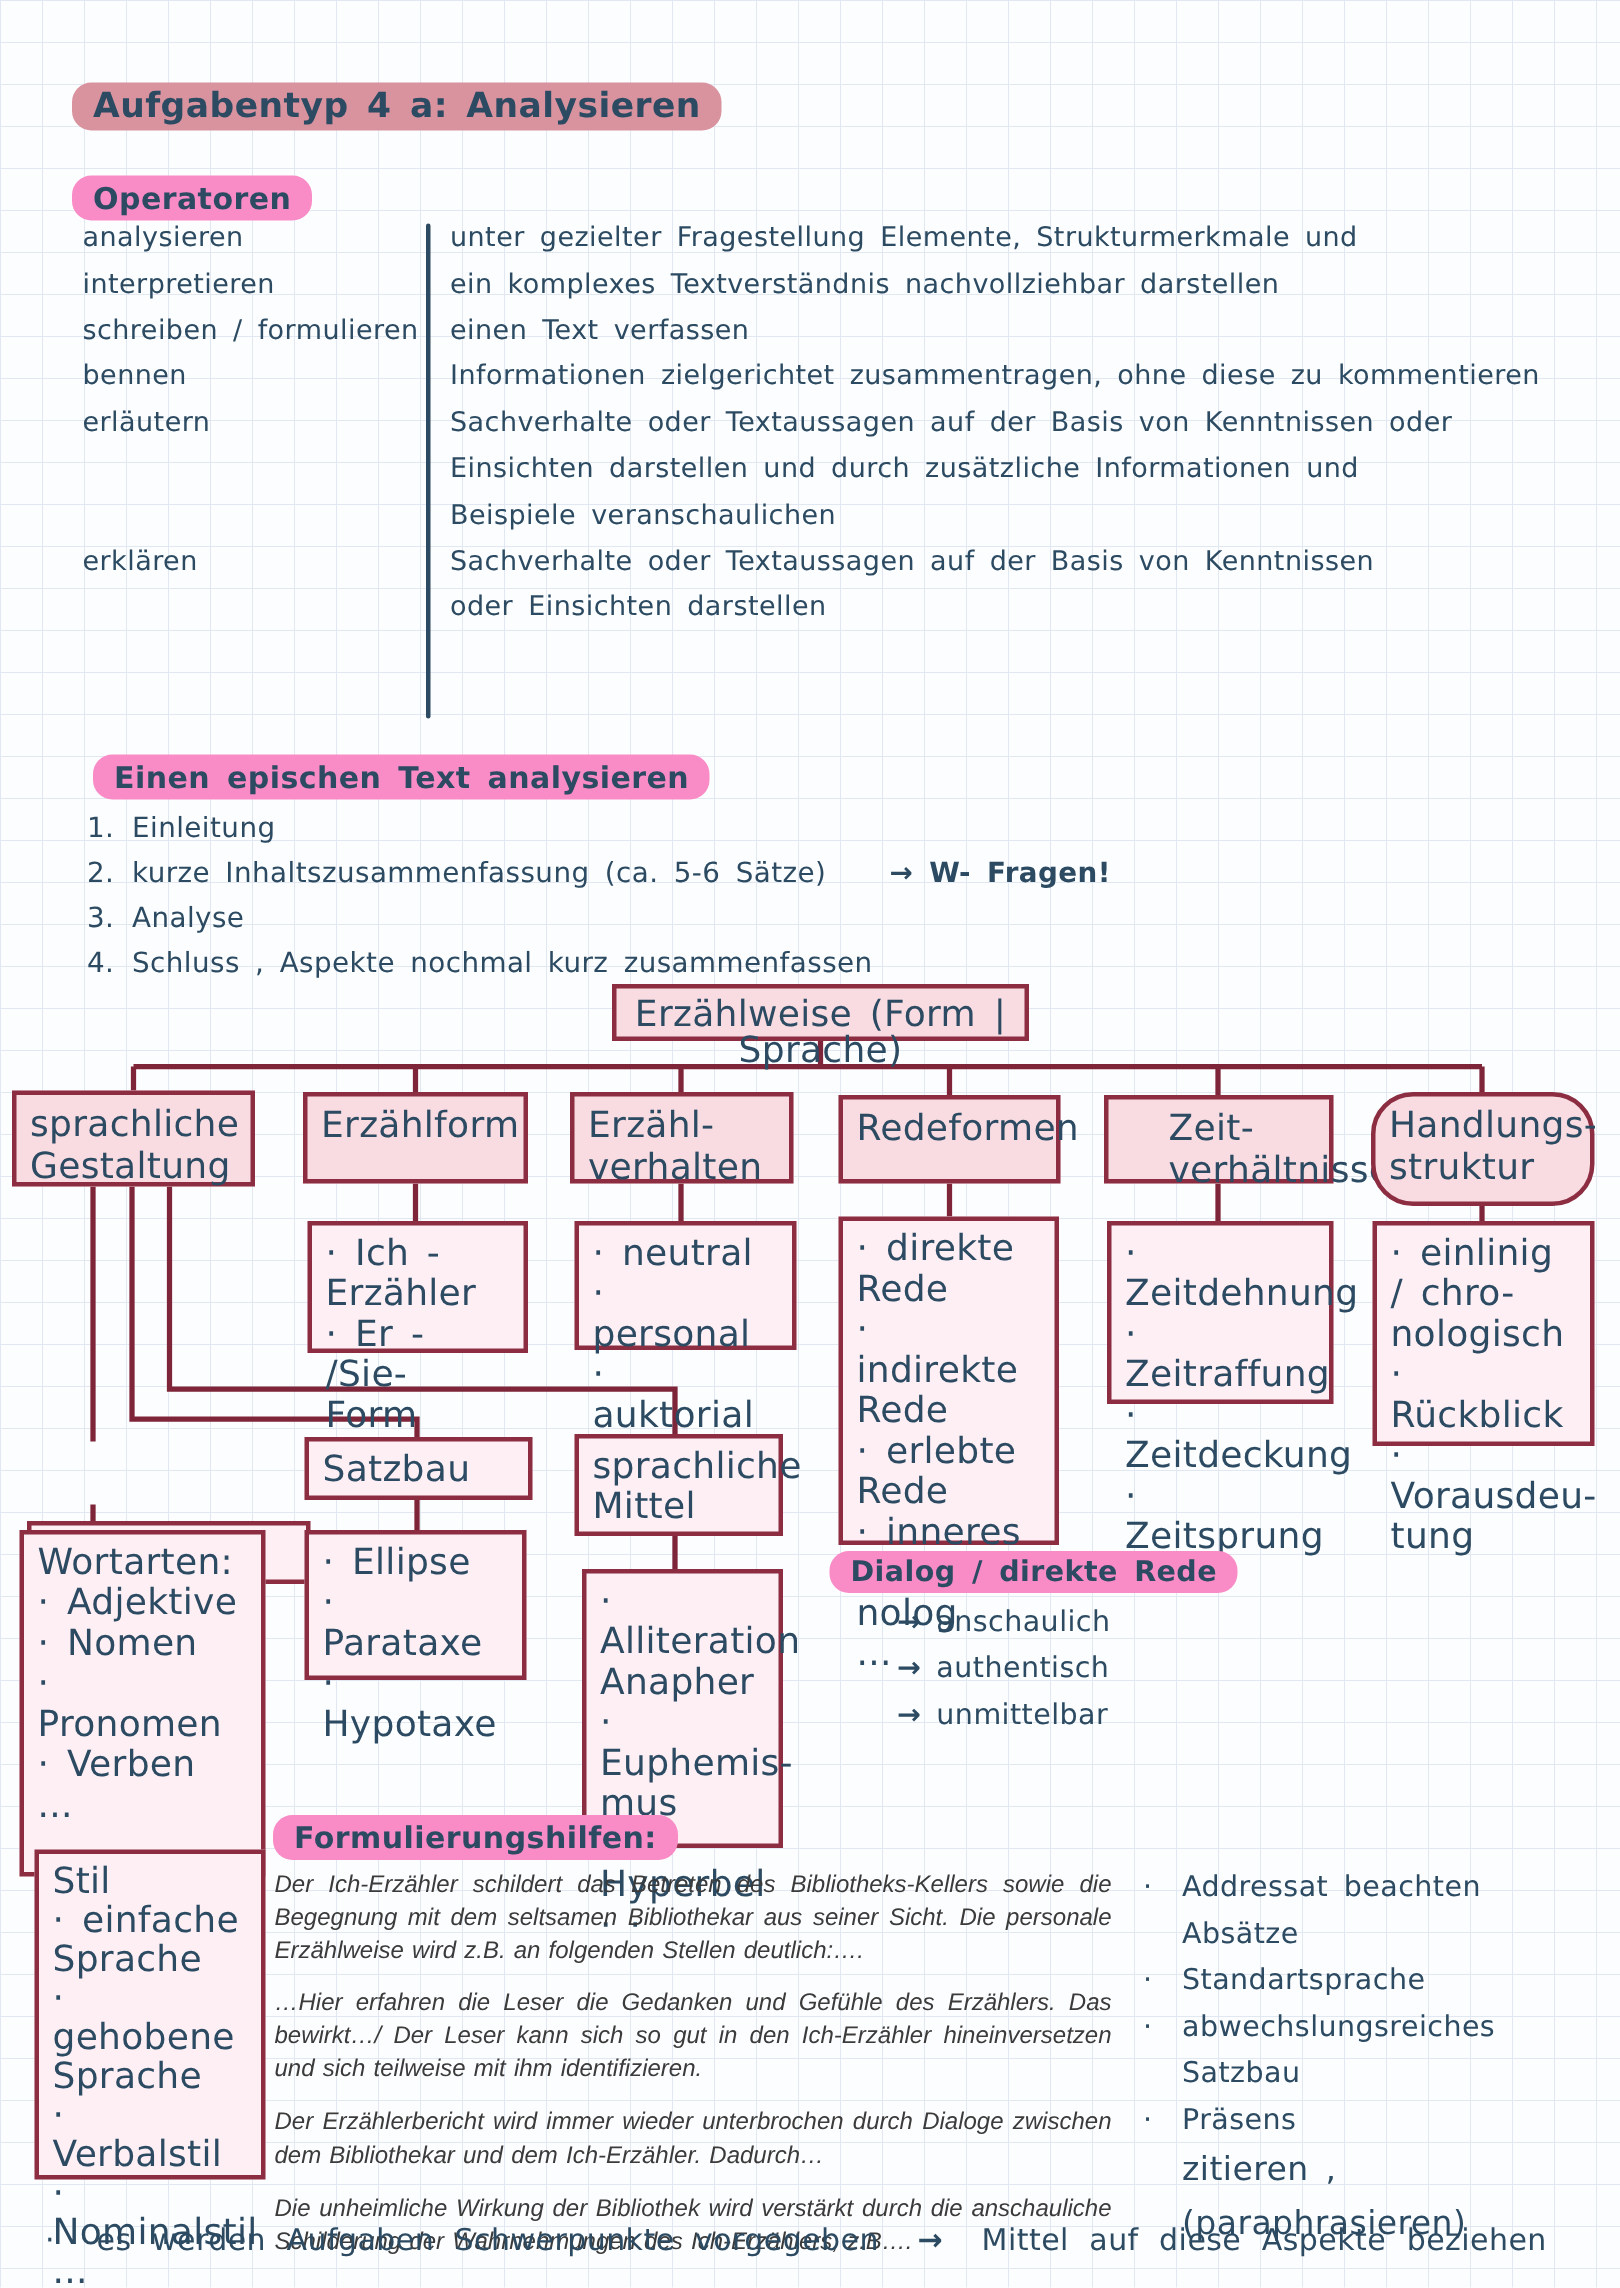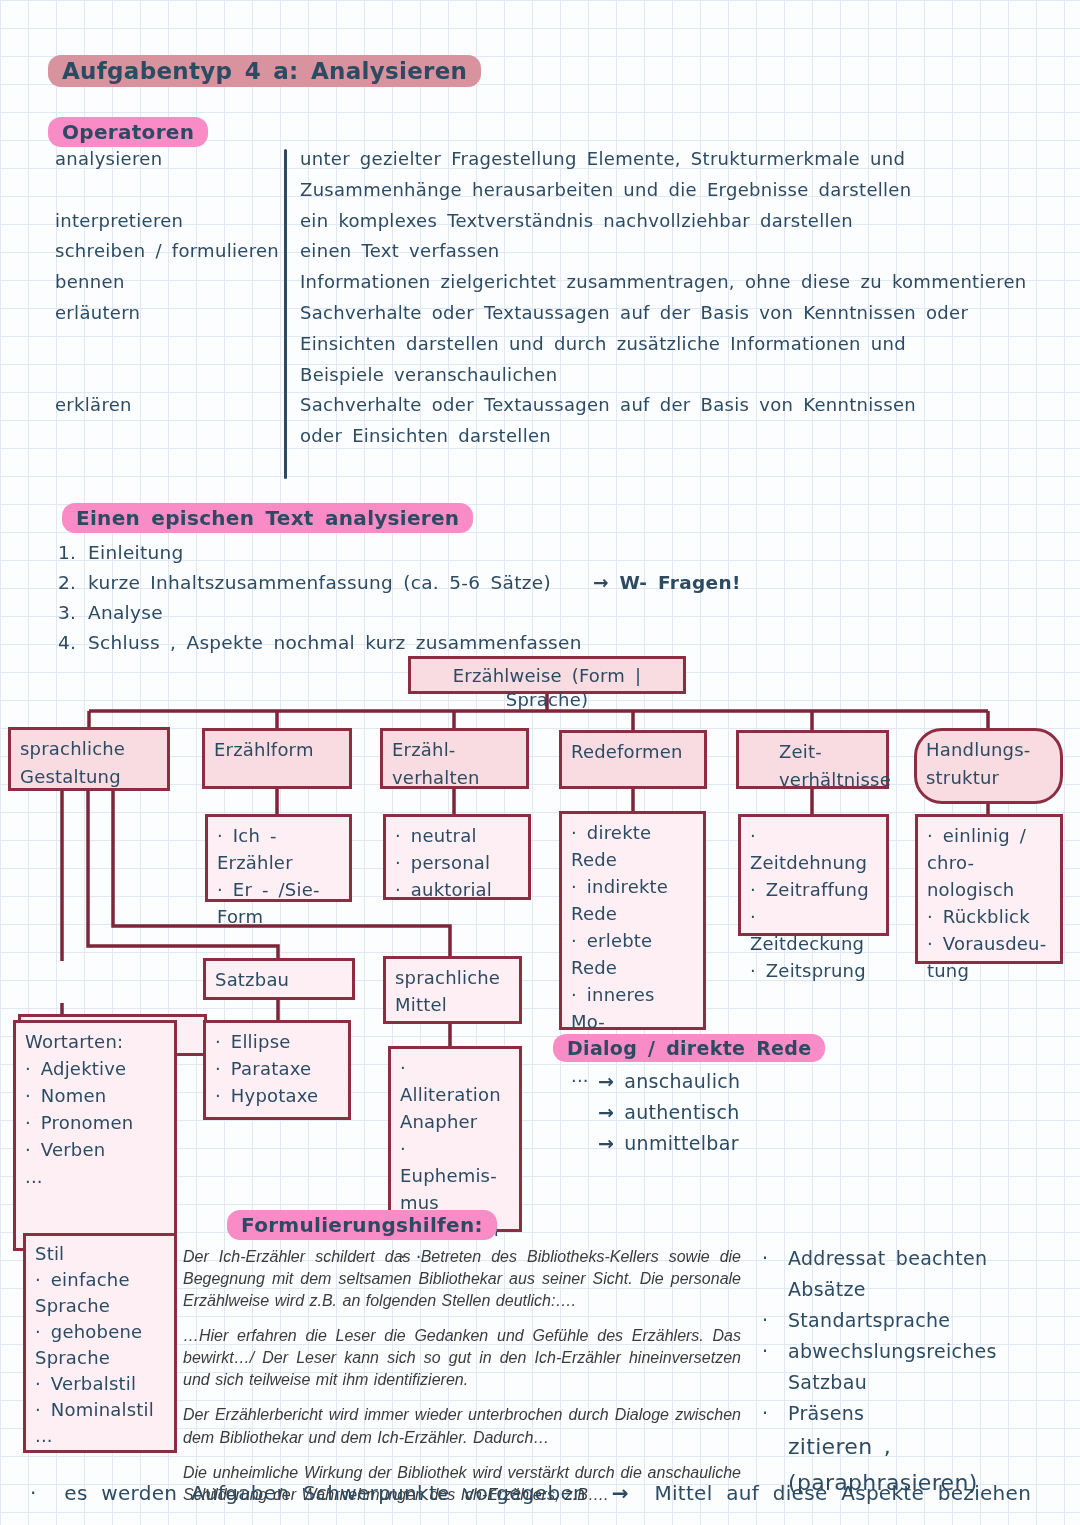--- a/index.html
+++ b/index.html
@@ -31,21 +31,21 @@
 
   
   .epic-row{display:flex;height:30px;font-size:18.5px;}
   .step-num{width:30px;flex-shrink:0;}
   .step-note{margin-left:42px;font-weight:bold;}
 
   
   .box{
     position:absolute;box-sizing:border-box;
     border:3px solid #8c2d42;background:#fdeff4;
-    font-size:18px;line-height:27px;padding:5px 9px;
+    font-size:24px;line-height:27px;padding:5px 9px;
     white-space:pre-line;letter-spacing:.2px;
     color:#2c4b62;
   }
   .box.header{background:#f8dce1;line-height:28px;}
   .box.center{text-align:center;}
   svg.connectors{position:absolute;left:0;top:0;pointer-events:none;}
 
   
   .dlg-item{height:31px;font-size:19px;}
   .dlg-arrow{display:inline-block;margin-right:10px;font-weight:bold;}
@@ -93,24 +93,20 @@
   <div class="abs" style="left:48px;top:117px;">
     <span class="hl hl-pink hw sec-head">Operatoren</span>
   </div>
 
   <div class="abs op-divider" style="left:284px;top:149px;height:330px;"></div>
 
   <div class="abs hw" style="left:55px;top:148px;width:1010px;">
     <div class="op-row">
         <div class="op-term">analysieren</div>
         <div class="op-def">unter gezielter Fragestellung Elemente, Strukturmerkmale und</div>
-      </div>
-    <div class="op-row">
-        <div class="op-term"></div>
-        <div class="op-def">Zusammenhänge herausarbeiten und die Ergebnisse darstellen</div>
       </div>
     <div class="op-row">
         <div class="op-term">interpretieren</div>
         <div class="op-def">ein komplexes Textverständnis nachvollziehbar darstellen</div>
       </div>
     <div class="op-row">
         <div class="op-term">schreiben / formulieren</div>
         <div class="op-def">einen Text verfassen</div>
       </div>
     <div class="op-row">
@@ -233,21 +229,21 @@
   <div class="abs" style="left:553px;top:1034px;">
     <span class="hl hl-pink hw sec-head" style="font-size:19px;">Dialog / direkte Rede</span>
   </div>
   <div class="abs hw" style="left:598px;top:1070px;">
     <div class="dlg-item"><span class="dlg-arrow">→</span><span>anschaulich</span></div>
     <div class="dlg-item"><span class="dlg-arrow">→</span><span>authentisch</span></div>
     <div class="dlg-item"><span class="dlg-arrow">→</span><span>unmittelbar</span></div>
   </div>
 
   <div class="abs" style="left:182px;top:1210px;">
-    <span class="hl hl-pink hw sec-head" style="font-size:20px;margin-left:45px;">Formulierungshilfen:</span>
+    <span class="hl hl-pink hw sec-head" style="font-size:20px;">Formulierungshilfen:</span>
   </div>
   <div class="abs" style="left:183px;top:1246px;width:558px;">
     <p class="print-par">Der Ich-Erzähler schildert das Betreten des Bibliotheks-Kellers sowie die Begegnung mit dem seltsamen Bibliothekar aus seiner Sicht. Die personale Erzählweise wird z.B. an folgenden Stellen deutlich:….</p>
     <p class="print-par">…Hier erfahren die Leser die Gedanken und Gefühle des Erzählers. Das bewirkt…/ Der Leser kann sich so gut in den Ich-Erzähler hineinversetzen und sich teilweise mit ihm identifizieren.</p>
     <p class="print-par">Der Erzählerbericht wird immer wieder unterbrochen durch Dialoge zwischen dem Bibliothekar und dem Ich-Erzähler. Dadurch…</p>
     <p class="print-par">Die unheimliche Wirkung der Bibliothek wird verstärkt durch die anschauliche Schilderung der Wahrnehmungen des Ich-Erzählers, z.B….</p>
   </div>
 
   <div class="abs hw" style="left:762px;top:1243px;width:310px;">
     <div class="chk-item">

